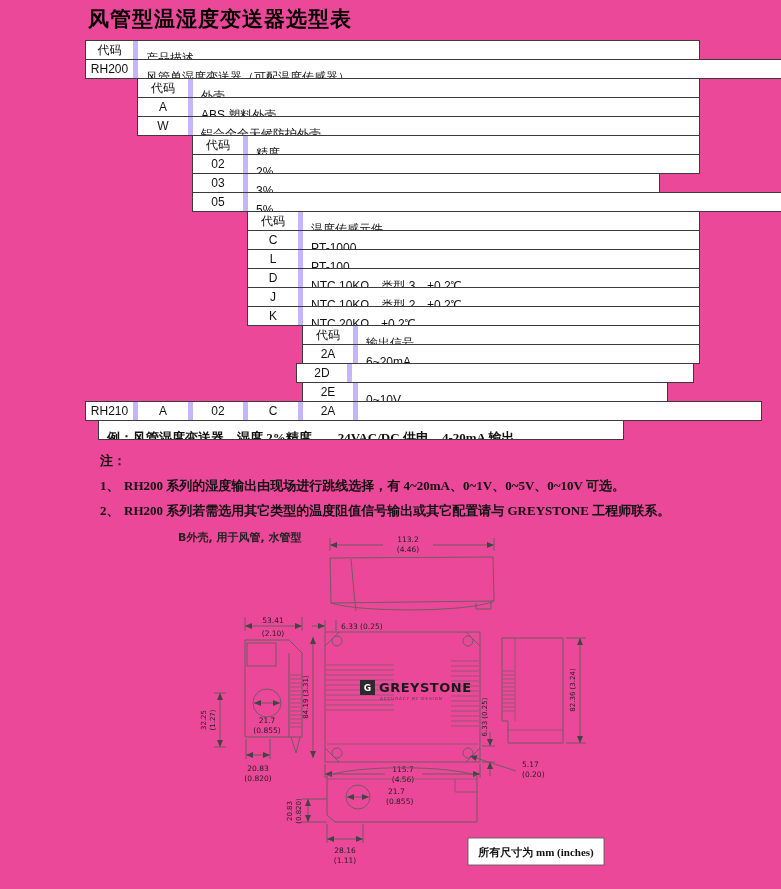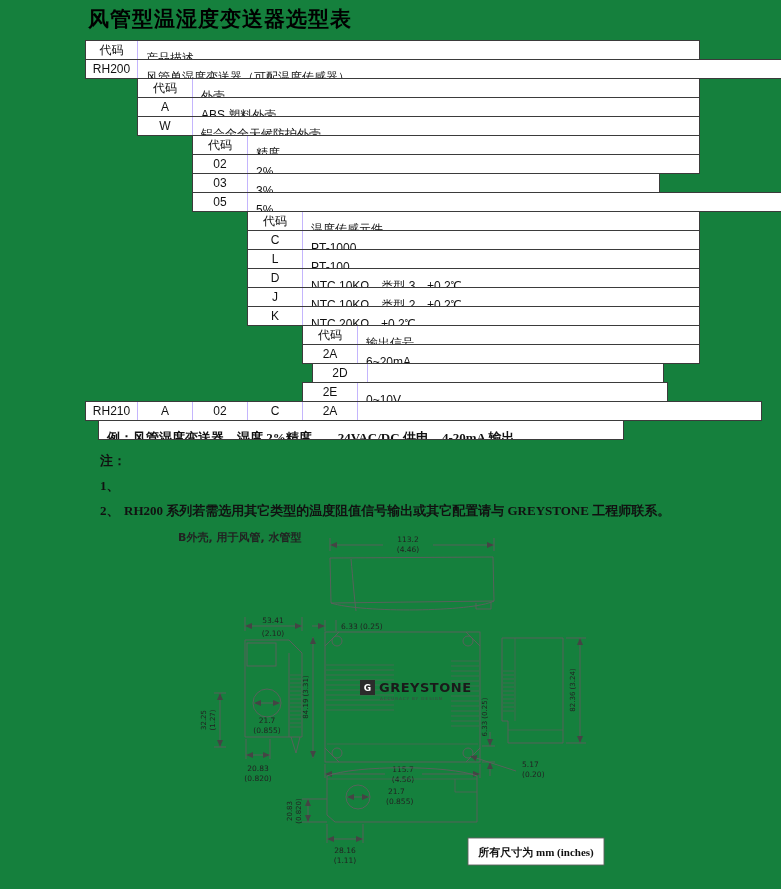--- a/index.html
+++ b/index.html
@@ -1,22 +1,22 @@
 <!DOCTYPE html>
 <html><head>
 <meta charset="utf-8">
 <style>
   html,body{margin:0;padding:0;background:#fff;}
-  .page{position:relative;width:781px;height:889px;background:#15803d;overflow:hidden;
+  .page{position:relative;width:781px;height:889px;background:#ec4899;overflow:hidden;
         font-family:"Liberation Sans",sans-serif;color:#111;}
   .title{position:absolute;left:88px;top:5px;font:bold 21px "Liberation Serif",serif;
          color:#000;letter-spacing:1px;}
   .row{position:absolute;height:20px;box-sizing:border-box;border:1px solid #3b3b3b;
        background:#fff;display:flex;font:12px "Liberation Sans",sans-serif;color:#111;}
-  .c{box-sizing:border-box;border-right:1px solid #c4b5fd;text-align:center;line-height:18px;}
+  .c{box-sizing:border-box;border-right:5px solid #c4b5fd;text-align:center;line-height:18px;}
   .w0{width:52px}.w1{width:55px}
   .d{flex:1;padding-left:8px;line-height:18px;white-space:nowrap;overflow:hidden;margin-top:8px;}
   .fill{flex:1}
   .ex-note{font:bold 13px "Liberation Serif",serif;}
   .notes{position:absolute;left:100px;top:452px;width:600px;
          font:bold 13px "Liberation Serif",serif;color:#111;}
   .note-item{display:flex;margin-top:7px;}
   .note-num{width:24px;flex:none;}
   .drawing{position:absolute;left:150px;top:525px;}
   .dimtxt{font-family:"DejaVu Sans",sans-serif;fill:#222;}
@@ -90,21 +90,21 @@
         <div class="d">NTC 20KΩ，±0.2℃</div>
       </div>
     <div class="row" style="top:325px;left:302px;width:398px">
         <div class="c w1">代码</div>
         <div class="d">输出信号</div>
       </div>
     <div class="row" style="top:344px;left:302px;width:398px">
         <div class="c w1">2A</div>
         <div class="d">6~20mA</div>
       </div>
-    <div class="row" style="top:363px;left:312px;width:352px">
+    <div class="row" style="top:363px;left:296px;width:398px">
         <div class="c w1">2D</div>
       </div>
     <div class="row" style="top:382px;left:302px;width:366px">
         <div class="c w1">2E</div>
         <div class="d">0~10V</div>
       </div>
     <div class="row" style="top:401px;left:85px;width:677px">
       <div class="c w0">RH210</div>
       <div class="c w1">A</div>
       <div class="c w1">02</div>
@@ -114,20 +114,21 @@
     </div>
     <div class="row ex-note" style="top:420px;left:98px;width:526px">
       <div class="d">例：风管湿度变送器，湿度 2%精度，　24VAC/DC 供电，4-20mA 输出</div>
     </div>
   </div>
 
   <div class="notes">
     <div>注：</div>
     <div class="note-item">
       <span class="note-num">1、</span>
+      <span>RH200 系列的湿度输出由现场进行跳线选择，有 4~20mA、0~1V、0~5V、0~10V 可选。</span>
     </div>
     <div class="note-item">
       <span class="note-num">2、</span>
       <span>RH200 系列若需选用其它类型的温度阻值信号输出或其它配置请与 GREYSTONE 工程师联系。</span>
     </div>
   </div>
 
   <svg class="drawing" width="560" height="360" viewBox="0 0 560 360">
     <defs>
       <marker id="ar" markerWidth="8" markerHeight="8" refX="7" refY="3" orient="auto" markerUnits="userSpaceOnUse">

